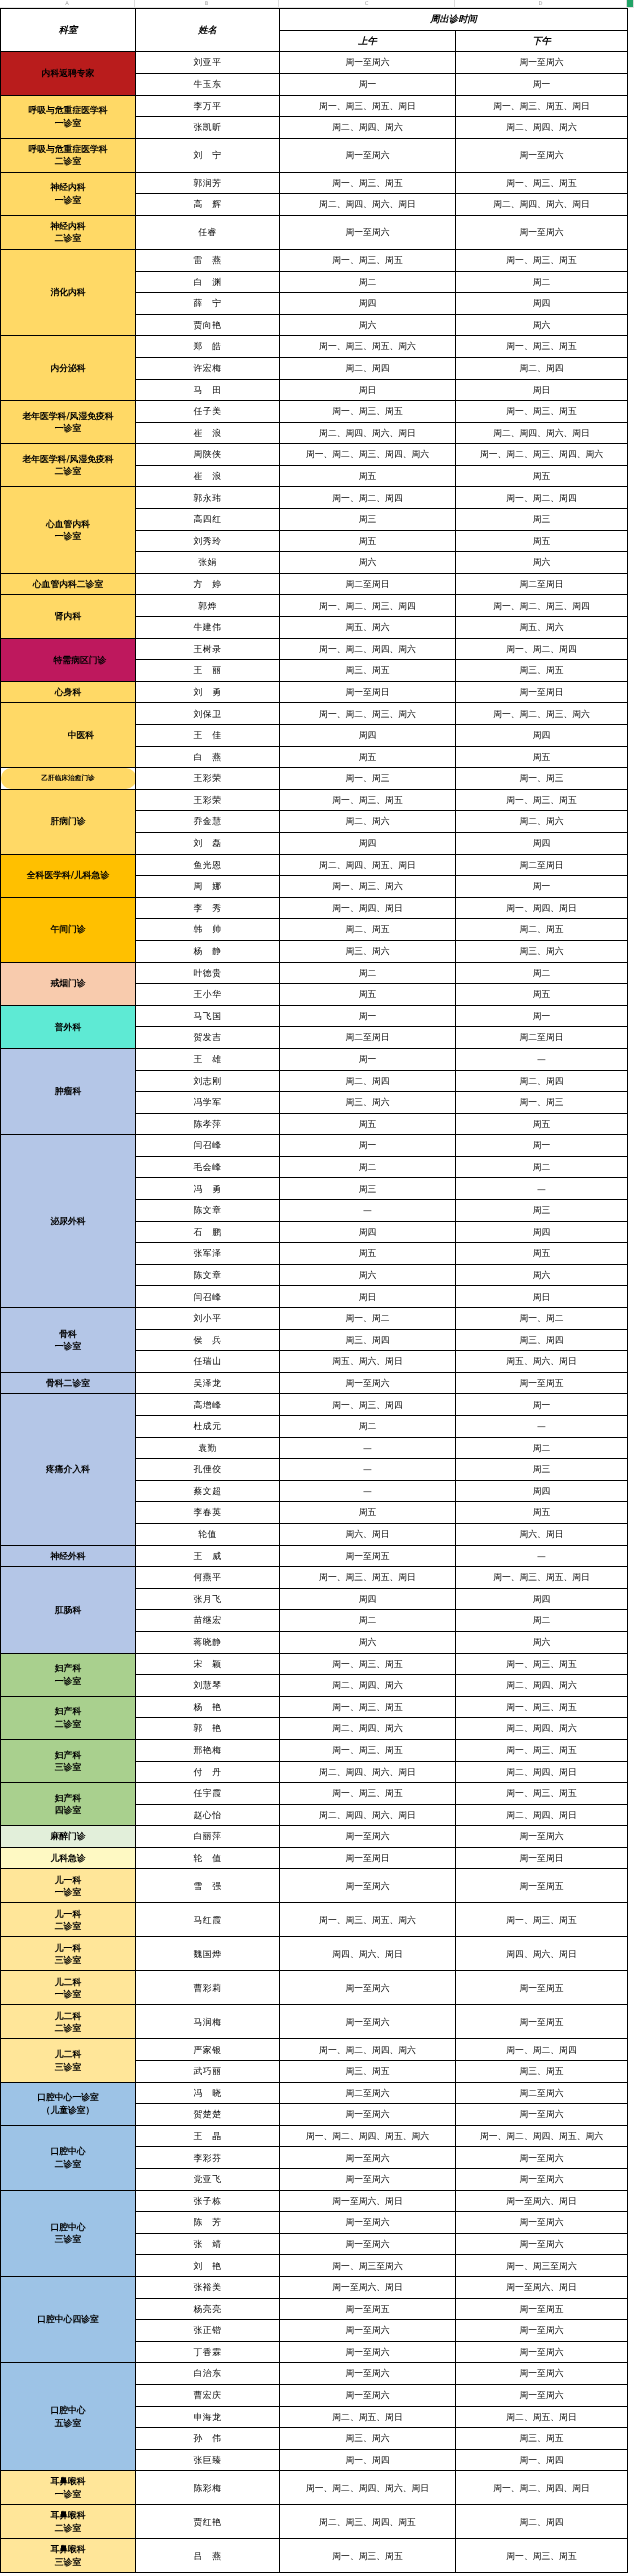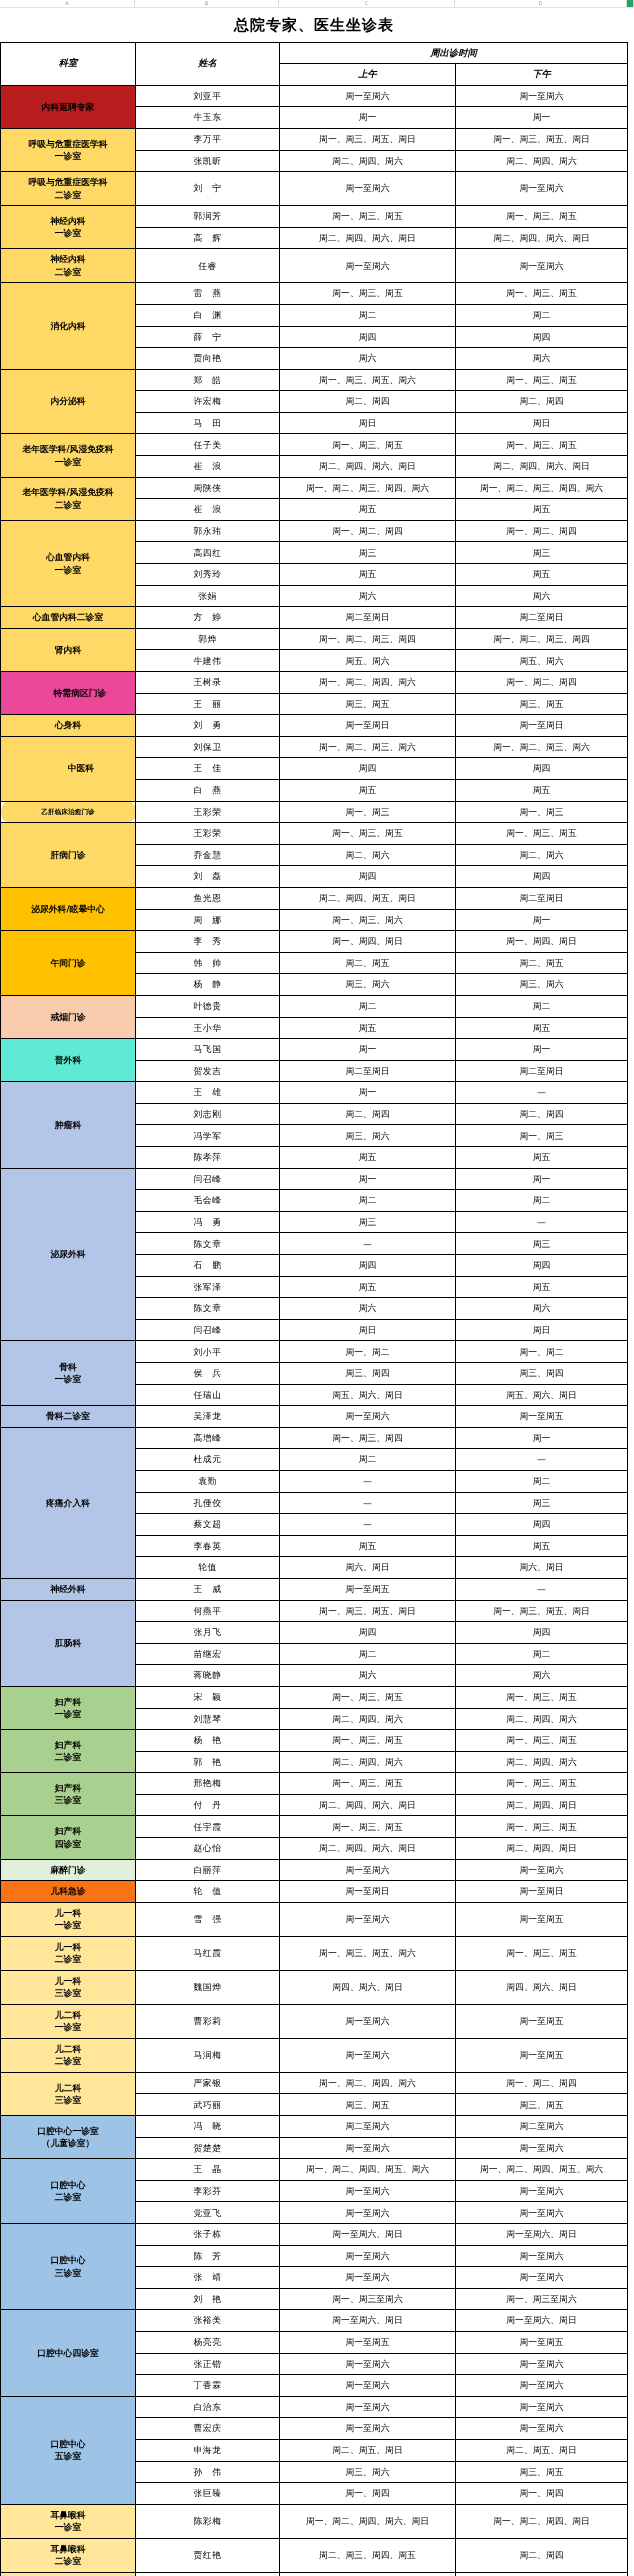--- a/index.html
+++ b/index.html
@@ -25,21 +25,20 @@
 <div class="colstrip" id="colstrip">
     <div class="c" style="width: 135px;">A</div>
     <div class="c" style="width: 144px;">B</div>
     <div class="c" style="width: 176px;">C</div>
     <div class="c" style="width: 172px;">D</div>
     <div class="c greenblk" style="width: 6.7px; background: rgb(33, 163, 102);"></div>
   </div>
 
 <div id="tables">
     <div class="sheet">
-      <div class="tbl-title">总院专家、医生坐诊表</div>
       <table>
         <colgroup>
           <col style="width: 135px;">
           <col style="width: 144px;">
           <col style="width: 176px;">
           <col style="width: 172px;">
         </colgroup>
         <thead>
           <tr>
             <th rowspan="2">科室</th>
@@ -195,21 +194,21 @@
             <td class="name">郭烨</td>
             <td class="cell">周一、周二、周三、周四</td>
             <td class="cell">周一、周二、周三、周四</td>
           </tr>
           <tr>
             <td class="name">牛建伟</td>
             <td class="cell">周五、周六</td>
             <td class="cell">周五、周六</td>
           </tr>
           <tr class="gstart">
-            <td class="dept" rowspan="2" style="background: #ec4899; padding-left: 26px;">特需病区门诊</td>
+            <td class="dept" rowspan="2" style="background: #be185d; padding-left: 26px;">特需病区门诊</td>
             <td class="name">王树录</td>
             <td class="cell">周一、周二、周四、周六</td>
             <td class="cell">周一、周二、周四</td>
           </tr>
           <tr>
             <td class="name">王　丽</td>
             <td class="cell">周三、周五</td>
             <td class="cell">周三、周五</td>
           </tr>
           <tr class="gstart">
@@ -250,21 +249,21 @@
             <td class="name">乔金慧</td>
             <td class="cell">周二、周六</td>
             <td class="cell">周二、周六</td>
           </tr>
           <tr>
             <td class="name">刘　磊</td>
             <td class="cell">周四</td>
             <td class="cell">周四</td>
           </tr>
           <tr class="gstart">
-            <td class="dept" rowspan="2" style="background: rgb(255, 192, 0);">泌尿外科/眩晕中心</td>
+            <td class="dept" rowspan="2" style="background: rgb(255, 192, 0);">全科医学科/儿科急诊</td>
             <td class="name">鱼光恩</td>
             <td class="cell">周二、周四、周五、周日</td>
             <td class="cell">周二至周日</td>
           </tr>
           <tr>
             <td class="name">周　娜</td>
             <td class="cell">周一、周三、周六</td>
             <td class="cell">周一</td>
           </tr>
           <tr class="gstart">
@@ -501,21 +500,21 @@
             <td class="cell">周二、周四、周六、周日</td>
             <td class="cell">周二、周四、周日</td>
           </tr>
           <tr class="gstart">
             <td class="dept" rowspan="1" style="background: rgb(226, 239, 218);">麻醉门诊</td>
             <td class="name">白丽萍</td>
             <td class="cell">周一至周六</td>
             <td class="cell">周一至周六</td>
           </tr>
           <tr class="gstart">
-            <td class="dept" rowspan="1" style="background: #f97316;">儿科急诊</td>
+            <td class="dept" rowspan="1" style="background: #fef9c3;">儿科急诊</td>
             <td class="name">轮　值</td>
             <td class="cell">周一至周日</td>
             <td class="cell">周一至周日</td>
           </tr>
           <tr class="gstart">
             <td class="dept" rowspan="1" style="background: rgb(255, 230, 153);">儿一科
 一诊室</td>
             <td class="name">雪　强</td>
             <td class="cell">周一至周六</td>
             <td class="cell">周一至周五</td>

